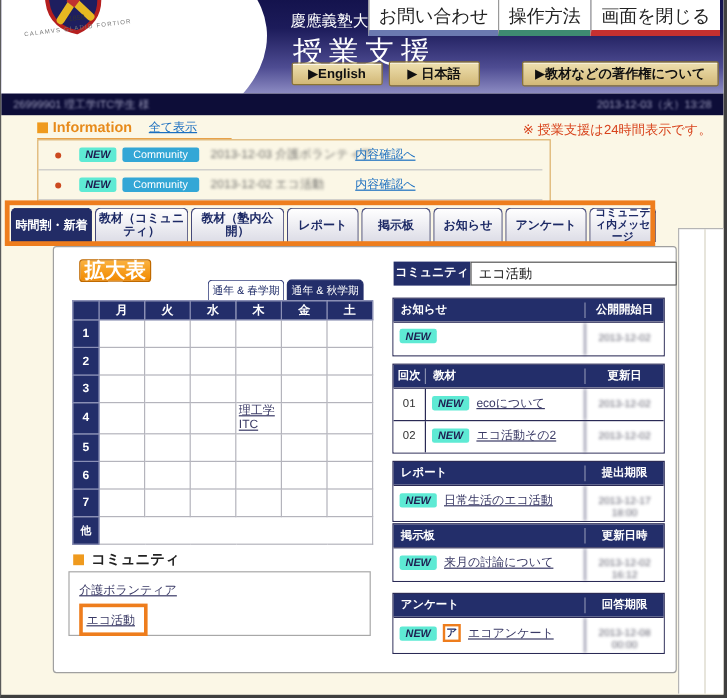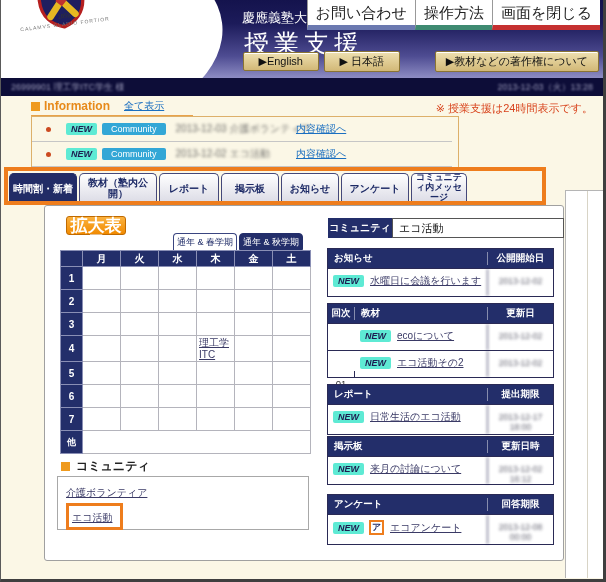--- a/index.html
+++ b/index.html
@@ -20,21 +20,21 @@
   .univ{ position:absolute; left:241px; top:9px; font-size:13px; color:#fff; }
   .app-title{ position:absolute; left:243px; top:27px; font-size:25px; color:#fff; letter-spacing:5px; }
   .top-btns{ position:absolute; top:0; right:3px; display:flex; }
   .top-btn{ background:#fff; border-left:1px solid #999; font-size:15px; color:#222;
             padding:4px 8px 2px; border-bottom:5px solid #888; cursor:pointer; white-space:nowrap;}
   .top-btn:nth-child(1){ border-bottom-color:#6b79b0; }
   .top-btn:nth-child(2){ border-bottom-color:#3e8a71; }
   .top-btn:nth-child(3){ border-bottom-color:#c53030; }
   .lang-row{ position:absolute; bottom:6px; right:4px; display:flex; align-items:center; }
   .gold-btn{ background:linear-gradient(#eee0b0,#d2b877); border:1px solid #8a7433; border-radius:2px;
-             font-size:11px; font-weight:normal; color:#101010; padding:2px 0; width:76px; text-align:center;
+             font-size:11px; font-weight:bold; color:#101010; padding:2px 0; width:76px; text-align:center;
              margin-left:5px; cursor:pointer; box-shadow:inset 0 1px 0 #fff; white-space:nowrap;}
   .gold-btn.wide{ width:auto; padding:2px 10px; margin-left:35px; }
   
   .user-bar{ position:absolute; left:0; top:78px; width:100%; height:18px; background:#0d0d38;
              color:#b9b9d6; font-size:9px; display:flex; justify-content:space-between;
              align-items:center; padding:0 10px; }
   .blur{ filter:blur(1.4px); opacity:.85; }
   .blur-sm{ filter:blur(1.1px); opacity:.8; }
   
   .info-head{ position:absolute; left:30px; top:99px; width:162px; border-bottom:1px solid #e8a24a;
@@ -99,21 +99,21 @@
   .rt-head{ display:flex; background:#232e6a; color:#fff; font-size:9.5px; font-weight:bold; height:19px;
             align-items:center; }
   .rt-head .grow{ flex:1; padding-left:6px; }
   .rt-head .datec{ width:66px; text-align:center; border-left:1px solid rgba(255,255,255,.45); }
   .rt-head .noc{ width:27px; text-align:center; border-right:1px solid rgba(255,255,255,.45); }
   .rt-row{ display:flex; background:#fff; border-top:1px solid #2a2a55; align-items:flex-start; }
   .rt-row .grow{ flex:1; padding:5px 4px 2px 5px; display:flex; align-items:center; }
   .rt-row .datec{ width:66px; border-left:1px solid #2a2a55; text-align:center; font-size:8.5px;
                   color:#445; padding-top:7px; align-self:stretch; }
   .rt-row .noc{ width:27px; border-right:1px solid #2a2a55; text-align:center; font-size:9.5px;
-                color:#333; padding-top:7px; align-self:stretch;margin-top:47px; }
+                color:#333; padding-top:7px; align-self:stretch; }
   .rt-link{ font-size:10px; color:#3a3a66; text-decoration:underline; margin-left:6px; cursor:pointer; }
   .a-icon{ width:15px; height:15px; border:2px solid #ee7d1d; background:#fff; color:#1d2a66;
            font-size:9px; font-weight:bold; display:flex; align-items:center; justify-content:center;
            margin-left:5px; }
   .r-news{ top:42px; } .r-news .rt-row{ height:28px; }
   .r-mat{ top:97px; } .r-mat .rt-row{ height:27px; }
   .r-rep{ top:178px; } .r-rep .rt-row{ height:30px; }
   .r-board{ top:230px; } .r-board .rt-row{ height:28px; }
   .r-survey{ top:288px; } .r-survey .rt-row{ height:30px; }
 </style>
@@ -172,20 +172,21 @@
       <span class="b-new">NEW</span>
       <span class="b-comm">Community</span>
       <span class="info-text blur">2013-12-02 エコ活動</span>
       <span class="confirm">内容確認へ</span>
     </div>
   </div>
 
   <div class="tab-annotation"></div>
   <div class="tabs">
     <div class="tab active" style="width:68px">時間割・新着</div>
+    <div class="tab" style="width:78px">教材（コミュニティ）</div>
     <div class="tab" style="width:78px">教材（塾内公開）</div>
     <div class="tab" style="width:60px">レポート</div>
     <div class="tab" style="width:58px">掲示板</div>
     <div class="tab" style="width:58px">お知らせ</div>
     <div class="tab" style="width:68px">アンケート</div>
     <div class="tab" style="width:56px">コミュニティ内メッセージ</div>
   </div>
 
   <div class="rwhite">
     <div class="rwhite-line"></div>
@@ -297,21 +298,20 @@
     <div class="fld-value">エコ活動</div>
 
     <div class="rtable r-news">
       <div class="rt-head">
         <span class="grow">お知らせ</span>
         <span class="datec">公開開始日</span>
       </div>
       <div class="rt-row">
         <span class="grow">
           <span class="b-new">NEW</span>
-          <a class="rt-link">水曜日に会議を行います</a>
         </span>
         <span class="datec blur">2013-12-02</span>
       </div>
     </div>
 
     <div class="rtable r-mat">
       <div class="rt-head">
         <span class="noc">回次</span>
         <span class="grow">教材</span>
         <span class="datec">更新日</span>

